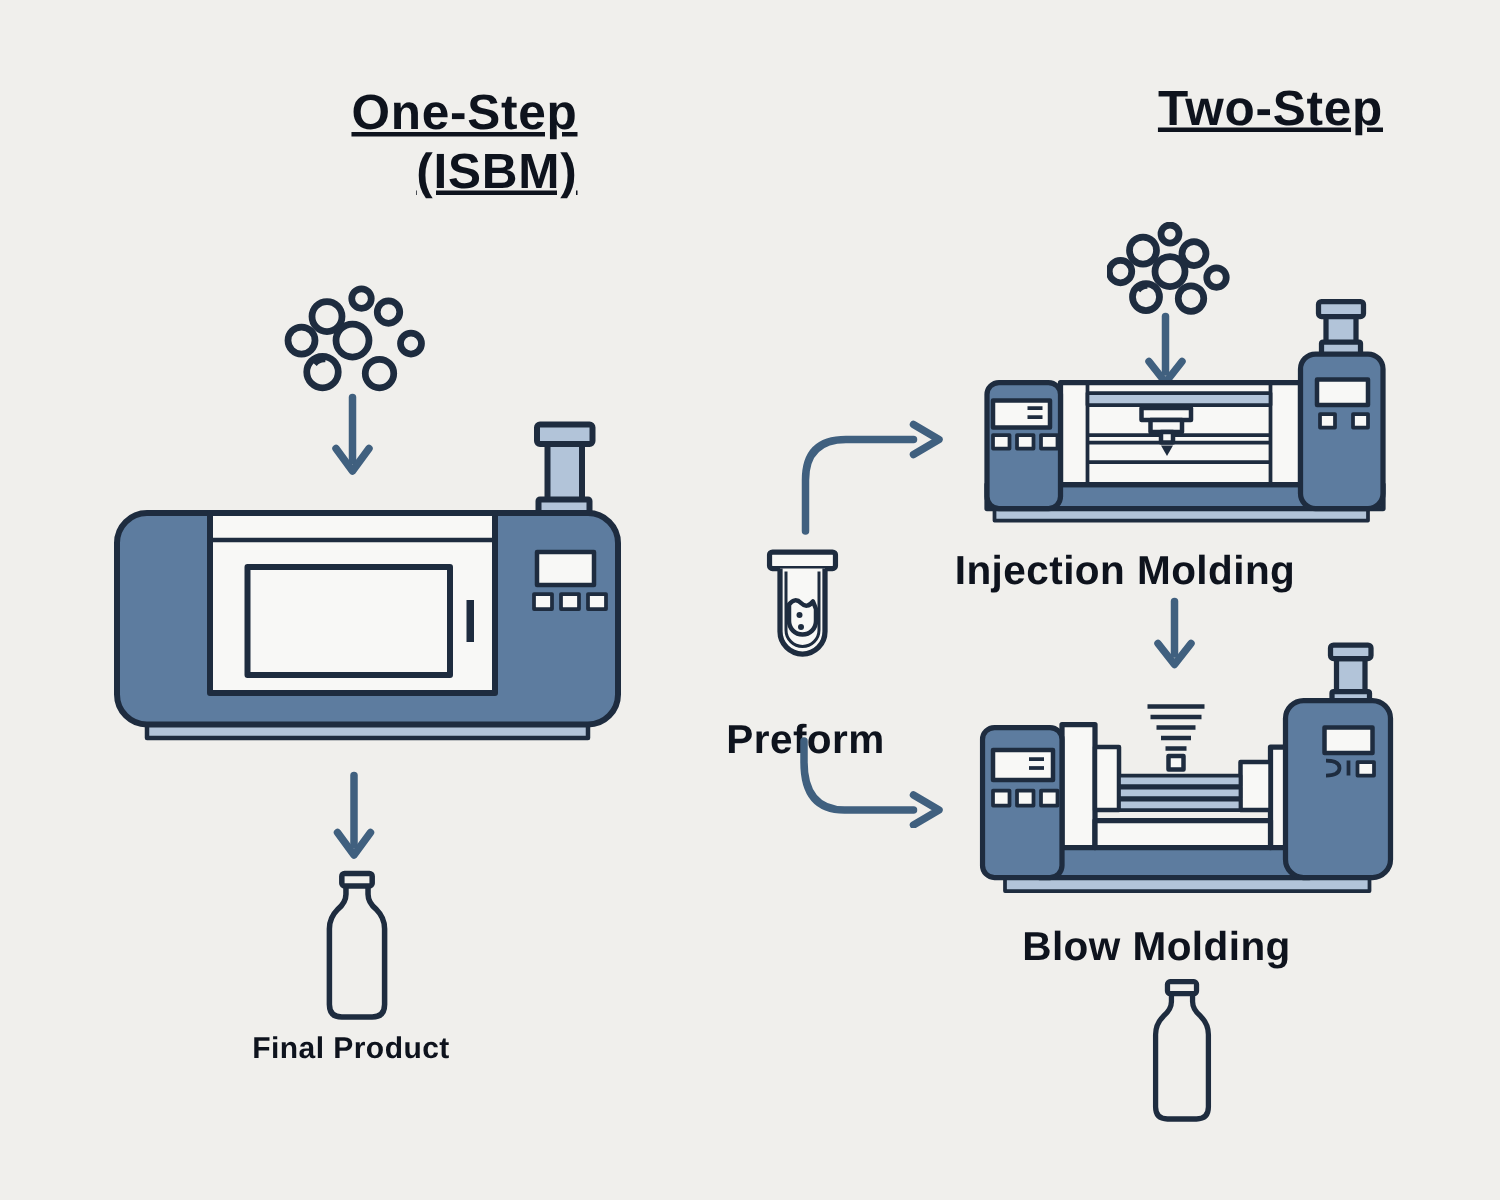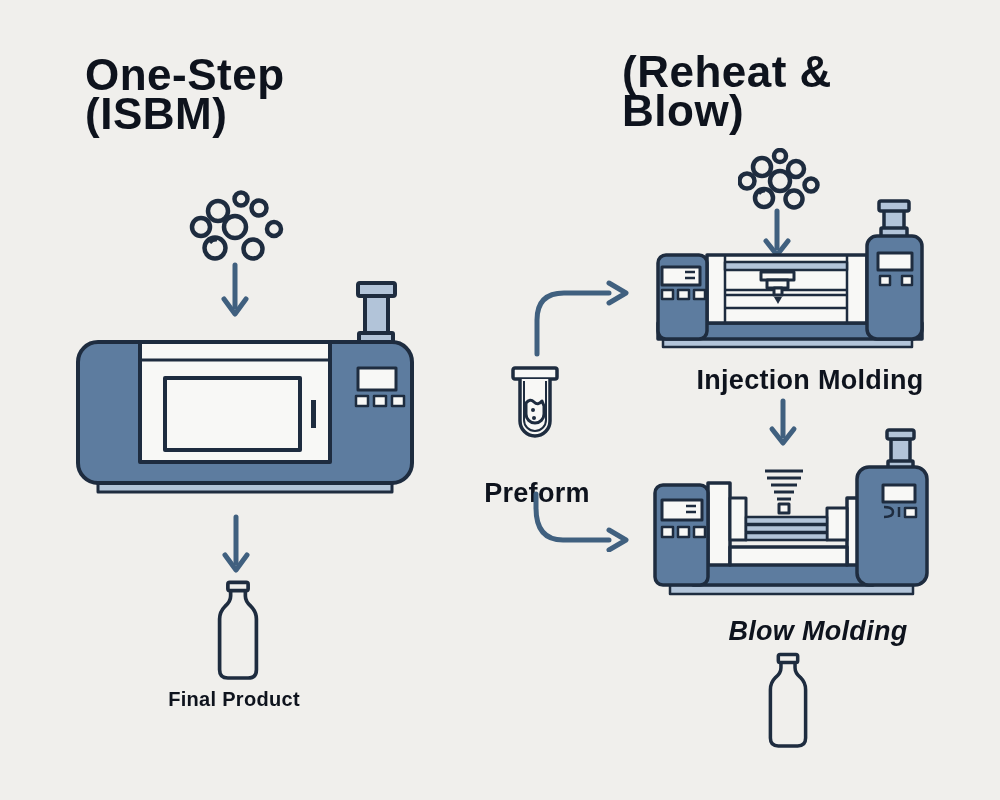--- a/index.html
+++ b/index.html
@@ -3,22 +3,22 @@
 <meta charset="utf-8">
 <style>
   :root{
     --background:#f0efec; --outline:#1e2c3f; --machine_body:#5d7c9f;
     --machine_light:#b2c4d9; --panel_white:#f8f8f6; --arrow:#40607f; --text:#0e131d;
   }
   html,body{margin:0;padding:0;background:#e8e8e6;}
   .stage{position:relative;width:1000px;height:800px;background:var(--background);
     font-family:"Liberation Sans",sans-serif;overflow:hidden;margin:0 auto;}
   .abs{position:absolute;}
-  .title{font-weight:bold;font-size:44px;line-height:39px;text-align:left;
-    color:var(--text);letter-spacing:.5px;}
+  .title{font-weight:bold;font-size:33px;line-height:39px;text-align:right;
+    color:var(--text);letter-spacing:.5px;text-decoration:underline;}
   .label{font-weight:bold;color:var(--text);text-align:center;letter-spacing:.3px;}
   .fs27{font-size:27px;} .fs28{font-size:20px;}
   svg{display:block;}
   svg *{fill:none;stroke:var(--outline);stroke-linejoin:round;}
   .f-body{fill:var(--machine_body);} .f-light{fill:var(--machine_light);}
   .f-white{fill:var(--panel_white);} .f-dark{fill:var(--outline);stroke:none;}
   .s2{stroke-width:2;} .s25{stroke-width:2.5;} .s3{stroke-width:3;}
   .s35{stroke-width:3.5;} .s4{stroke-width:4;} .s45{stroke-width:4.5;}
   .arrow *{stroke:var(--arrow);stroke-width:5;stroke-linecap:round;
     stroke-linejoin:round;fill:none;}
@@ -80,21 +80,21 @@
     <svg class="abs" style="left:215px;top:580px;" width="46" height="104" viewBox="0 0 50 112">
       <rect class="s4" x="14" y="2" width="22" height="9" rx="2"></rect>
       <path class="s4" d="M17,11 V17 Q17,23 11,28 Q5,34 5,42 V97 Q5,106 14,106 H36 Q45,106 45,97 V42 Q45,34 39,28 Q33,23 33,17 V11"></path>
     </svg>
 
     <div class="abs label fs28" style="left:84px;top:688px;width:300px;">Final Product</div>
   </section>
 
   <section>
     <div class="abs title" style="left:622px;top:52px;width:300px;">
-      <div>(Reheat &amp; Blow)</div>
+      <div>Two-Step</div>
     </div>
 
     <svg class="abs" style="left:738px;top:148px;" width="88" height="62" viewBox="0 0 88 62">
       <circle class="s45" cx="42" cy="8" r="6"></circle>
       <circle class="s45" cx="24" cy="19" r="9"></circle>
       <circle class="s45" cx="58" cy="21" r="8"></circle>
       <circle class="s45" cx="9" cy="33" r="7.5"></circle>
       <circle class="s45" cx="42" cy="33" r="10"></circle>
       <circle class="s45" cx="73" cy="37" r="6.5"></circle>
       <circle class="s45" cx="26" cy="50" r="9"></circle>
@@ -134,21 +134,21 @@
       <rect class="f-white s25" x="7" y="92" width="11" height="9"></rect>
       <rect class="f-white s25" x="23" y="92" width="11" height="9"></rect>
       <rect class="f-white s25" x="39" y="92" width="11" height="9"></rect>
 
       <rect class="f-body s35" x="212" y="38" width="55" height="103" rx="10"></rect>
       <rect class="f-white s3" x="223" y="55" width="34" height="17"></rect>
       <rect class="f-white s25" x="225" y="78" width="10" height="9"></rect>
       <rect class="f-white s25" x="247" y="78" width="10" height="9"></rect>
     </svg>
 
-    <div class="abs label fs27" style="left:660px;top:365px;width:300px;">Injection Molding</div>
+    <div class="abs label fs27" style="left:600px;top:365px;width:300px;">Injection Molding</div>
 
     <svg class="abs arrow" style="left:768px;top:398px;" width="30" height="50" viewBox="0 0 30 50">
       <line x1="15" y1="3" x2="15" y2="38"></line>
       <path d="M4,31 L15,45 L26,31"></path>
     </svg>
 
     <svg class="abs" style="left:653px;top:428px;" width="278" height="168" viewBox="0 0 278 168">
       <rect class="f-light s35" x="238" y="11" width="19" height="25"></rect>
       <rect class="f-light s35" x="234" y="2" width="27" height="9" rx="2"></rect>
       <rect class="f-light s35" x="235" y="33" width="25" height="9" rx="1"></rect>
@@ -179,21 +179,21 @@
       <rect class="f-white s25" x="25" y="99" width="11" height="10"></rect>
       <rect class="f-white s25" x="41" y="99" width="11" height="10"></rect>
 
       <rect class="f-body s35" x="204" y="39" width="70" height="118" rx="12"></rect>
       <rect class="f-white s3" x="230" y="57" width="32" height="17"></rect>
       <path class="s25" d="M231,79 q9,0 9,5 q0,5 -9,5"></path>
       <line class="s25" x1="246" y1="79" x2="246" y2="89"></line>
       <rect class="f-white s25" x="252" y="80" width="11" height="9"></rect>
     </svg>
 
-    <div class="abs label fs27" style="left:668px;top:616px;width:300px;font-style:italic;">Blow Molding</div>
+    <div class="abs label fs27" style="left:621px;top:616px;width:300px;">Blow Molding</div>
 
     <svg class="abs" style="left:766px;top:649px;" width="44" height="106" viewBox="0 0 50 112">
       <rect class="s4" x="14" y="2" width="22" height="9" rx="2"></rect>
       <path class="s4" d="M17,11 V17 Q17,23 11,28 Q5,34 5,42 V97 Q5,106 14,106 H36 Q45,106 45,97 V42 Q45,34 39,28 Q33,23 33,17 V11"></path>
     </svg>
   </section>
 
   <section>
     <svg class="abs arrow" style="left:525px;top:280px;" width="110" height="78" viewBox="0 0 110 78">
       <path d="M12,74 V40 Q12,13 39,13 H84"></path>

